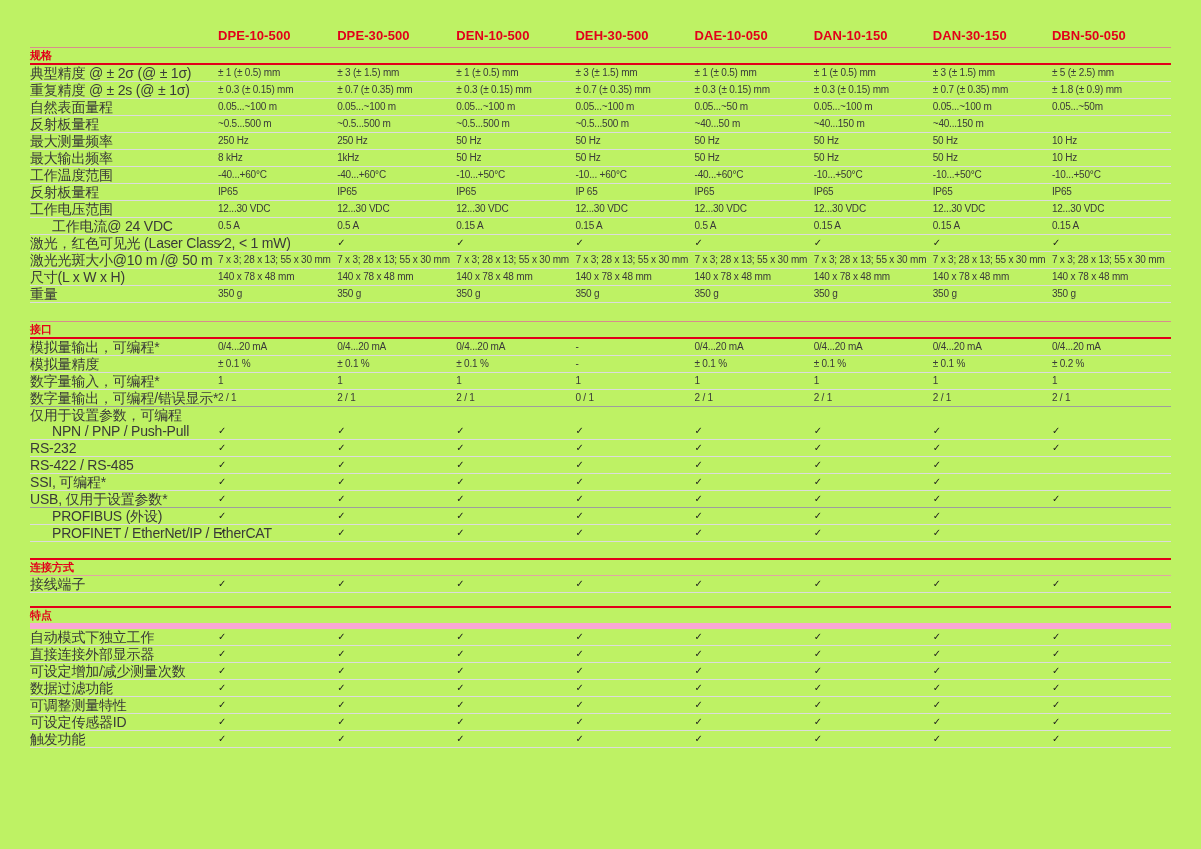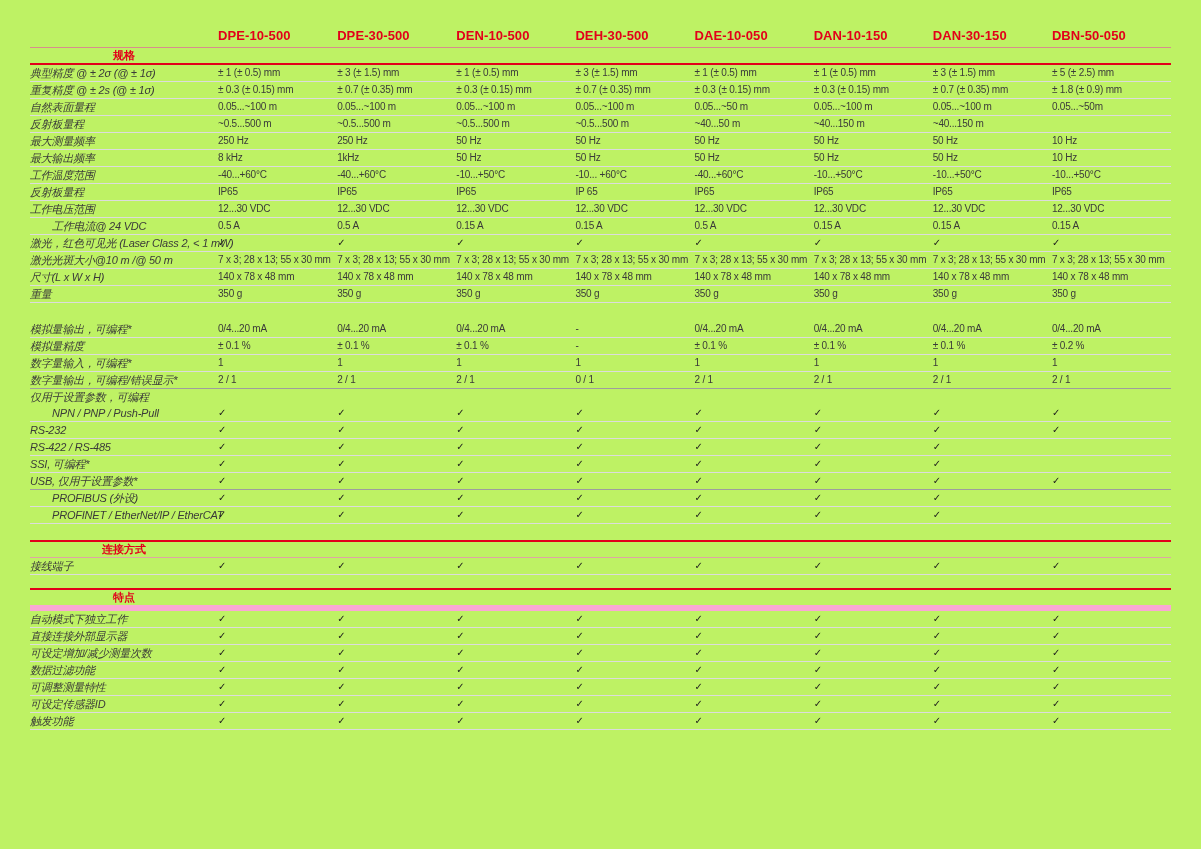--- a/index.html
+++ b/index.html
@@ -15,33 +15,33 @@
   }
   .cell { white-space:nowrap; overflow:visible; }
   
   .header-row { height:20px; align-items:end; border-bottom:1px solid #d88e8c; }
   .prod-cell { color:#e2001a; font-weight:bold; font-size:13px; padding-bottom:3px; letter-spacing:0.1px; }
   .order-row { height:16px; border-bottom:1px solid #d88e8c; }
   .order-label { color:#e2001a; font-weight:bold; font-size:11px; }
   .order-cell { color:#e2001a; font-size:10.5px; }
   
   .title-row { height:15px; line-height:15px; }
-  .title-cell { color:#e2001a; font-weight:bold; font-size:11px;text-align:center; }
+  .title-cell { color:#e2001a; font-weight:bold; font-size:11px; }
   .sec-spec .title-row { border-bottom:2px solid #e2001a; }
   .sec-interface { margin-top:18px; }
   .sec-interface .title-row { border-top:1px solid #d88e8c; border-bottom:2px solid #e2001a; }
   .sec-connect { margin-top:16px; }
   .sec-connect .title-row { border-top:2px solid #e2001a; border-bottom:1px solid #e0a5a3; }
   .sec-features { margin-top:13px; }
   .sec-features .title-row { border-top:2px solid #e2001a; border-bottom:6px solid #f9a8d4; }
   
   .data-row { border-bottom:1px solid #dcdcdc; }
   .data-row.group-end { border-bottom:1px solid #9e9e9e; }
   .data-row.subheader { border-bottom:none; }
-  .label-cell { font-size:11px; letter-spacing:-0.2px;font-style:italic; }
+  .label-cell { font-size:14px; letter-spacing:-0.2px; }
   .label-cell.indent { padding-left:22px; }
   .value-cell { font-size:10px; letter-spacing:-0.2px; }
   .value-cell.check { font-size:10px; color:#1d1d1b; }
 </style>
 </head>
 <body>
 
 <div class="page">
   <div class="spec-table">
       <div class="row header-row">
@@ -208,20 +208,23 @@
           <div class="cell value-cell">350 g</div>
           <div class="cell value-cell">350 g</div>
           <div class="cell value-cell">350 g</div>
           <div class="cell value-cell">350 g</div>
           <div class="cell value-cell">350 g</div>
           <div class="cell value-cell">350 g</div>
           <div class="cell value-cell">350 g</div>
         </div>
       </div>
       <div class="section sec-interface">
+        <div class="row title-row">
+          <div class="cell title-cell">接口</div>
+        </div>
         <div class="row data-row">
           <div class="cell label-cell">模拟量输出，可编程*</div>
           <div class="cell value-cell">0/4...20 mA</div>
           <div class="cell value-cell">0/4...20 mA</div>
           <div class="cell value-cell">0/4...20 mA</div>
           <div class="cell value-cell">-</div>
           <div class="cell value-cell">0/4...20 mA</div>
           <div class="cell value-cell">0/4...20 mA</div>
           <div class="cell value-cell">0/4...20 mA</div>
           <div class="cell value-cell">0/4...20 mA</div>

